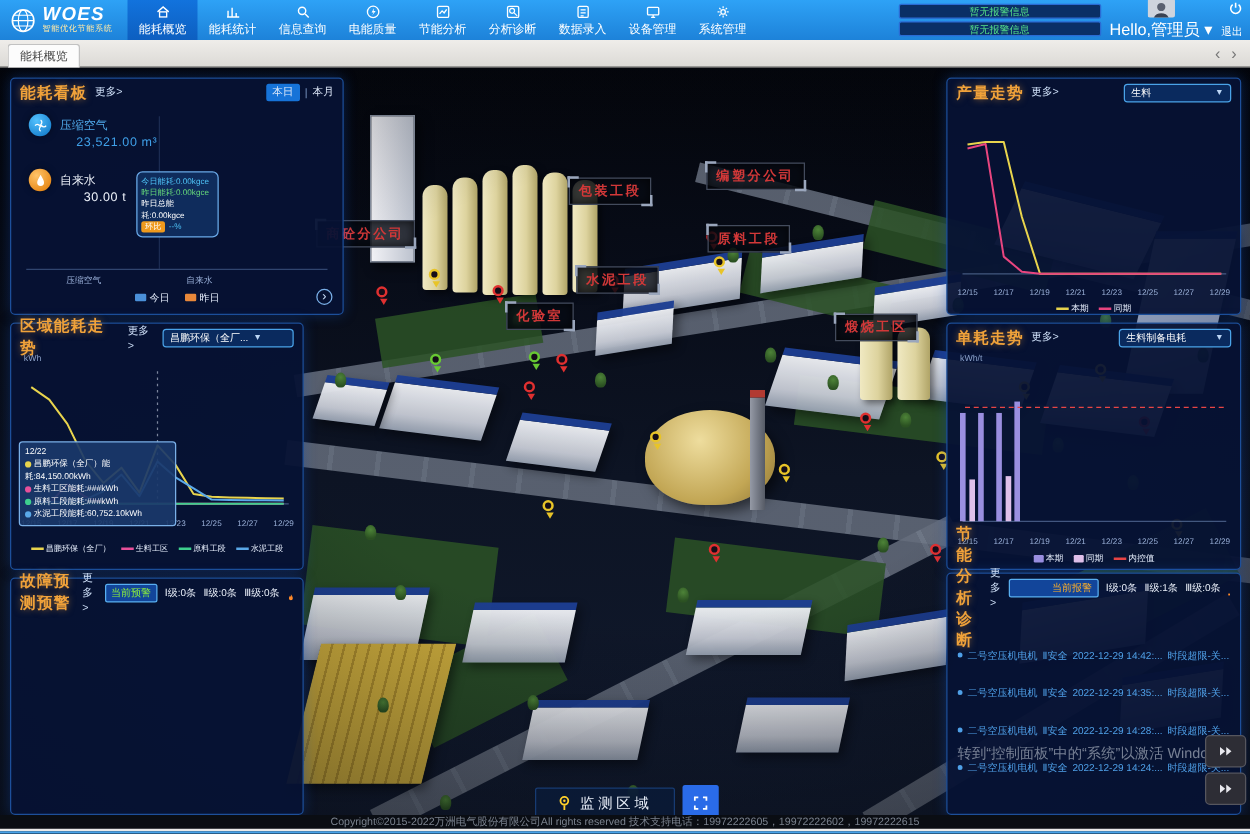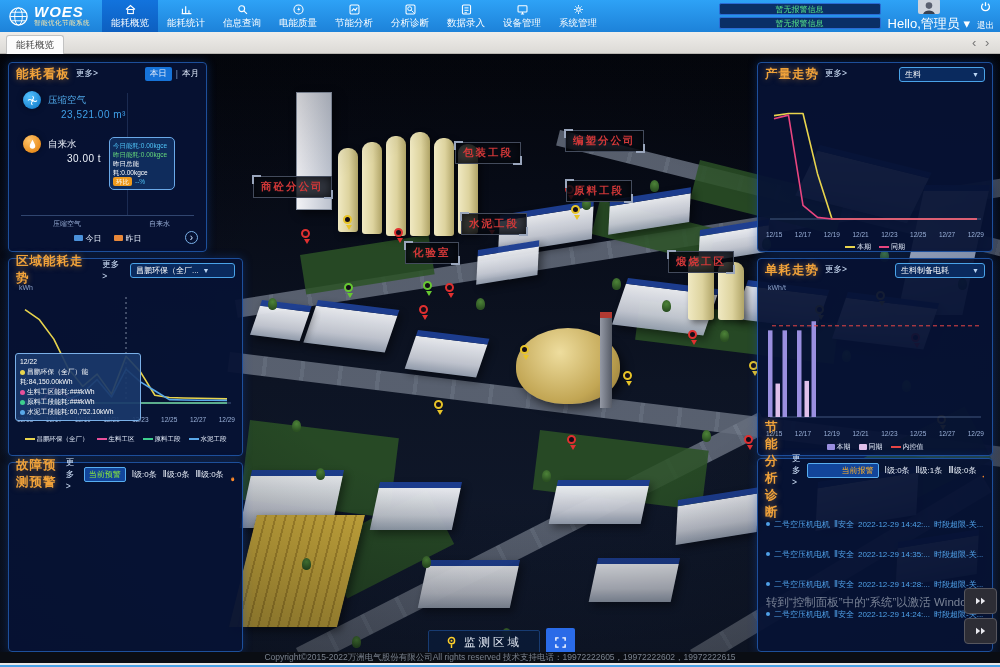--- a/index.html
+++ b/index.html
@@ -20,21 +20,21 @@
   .nav-item.active{background:linear-gradient(180deg,#1273dd,#0d5fc0);}
   .nav-ico{width:13px;height:13px;display:block;}
   .nav-ico svg{width:13px;height:13px;display:block;}
   #hdr-right{margin-left:auto;display:flex;align-items:center;gap:7px;padding-right:4px;}
   .banner-col{display:flex;flex-direction:column;gap:2px;}
   .alert-banner{width:162px;height:12px;background:#0a2f66;border:1px solid #2a6bd4;border-radius:2px;
     color:#57e389;font-size:8px;display:flex;align-items:center;justify-content:center;}
   .user-col{display:flex;flex-direction:column;align-items:center;gap:1px;}
   .avatar{width:22px;height:15px;border-radius:2px;overflow:hidden;display:block;}
   .greeting{color:#fff;font-size:13px;white-space:nowrap;}
-  .logout-col{display:flex;flex-direction:column;align-items:center;color:#fff;font-size:8.5px;cursor:pointer;gap:6px;padding-right:2px;}
+  .logout-col{display:flex;flex-direction:column;align-items:flex-end;color:#fff;font-size:8.5px;cursor:pointer;gap:6px;padding-right:2px;}
   .logout-col svg{width:11px;height:11px;}
 
   
   #tabbar{position:absolute;left:0;top:32px;width:1000px;height:22px;z-index:30;
     background:linear-gradient(180deg,#efedea,#dcdad6);border-bottom:1px solid #b8b6b2;}
   #tab-active{position:absolute;left:6px;top:3px;height:19px;padding:0 9px;background:#fcfcfc;
     border:1px solid #c2c2c2;border-bottom:none;border-radius:3px 3px 0 0;color:#444;font-size:9.5px;
     display:flex;align-items:center;}
   .tab-arrow{position:absolute;top:2px;color:#777;font-size:13px;line-height:18px;cursor:pointer;}
 
@@ -388,21 +388,21 @@
         <div class="pin pin-yellow" style="left: 815px; top: 251px;"></div>
         <div class="pin pin-yellow" style="left: 876px; top: 237px;"></div>
         <div class="pin pin-yellow" style="left: 937px; top: 361px;"></div>
         <div class="pin pin-yellow" style="left: 749px; top: 307px;"></div>
         <div class="pin pin-yellow" style="left: 623px; top: 317px;"></div>
         <div class="pin pin-green" style="left: 344px; top: 229px;"></div>
         <div class="pin pin-green" style="left: 423px; top: 227px;"></div>
       </div>
   </div>
 
-  <div class="panel" id="p-energy" style="left:8px;top:62px;width:199px;height:190px;">
+  <div class="panel" id="p-energy" style="left:8px;top:62px;width:267px;height:190px;">
     <div class="p-head">
       <span class="p-title">能耗看板</span>
       <span class="p-more">更多&gt;</span>
       <span class="toggle">
         <span class="tg-day">本日</span>
         <span class="tg-sep">|</span>
         <span class="tg-month">本月</span>
       </span>
     </div>
     <div class="eb-item" style="top:28px;">

